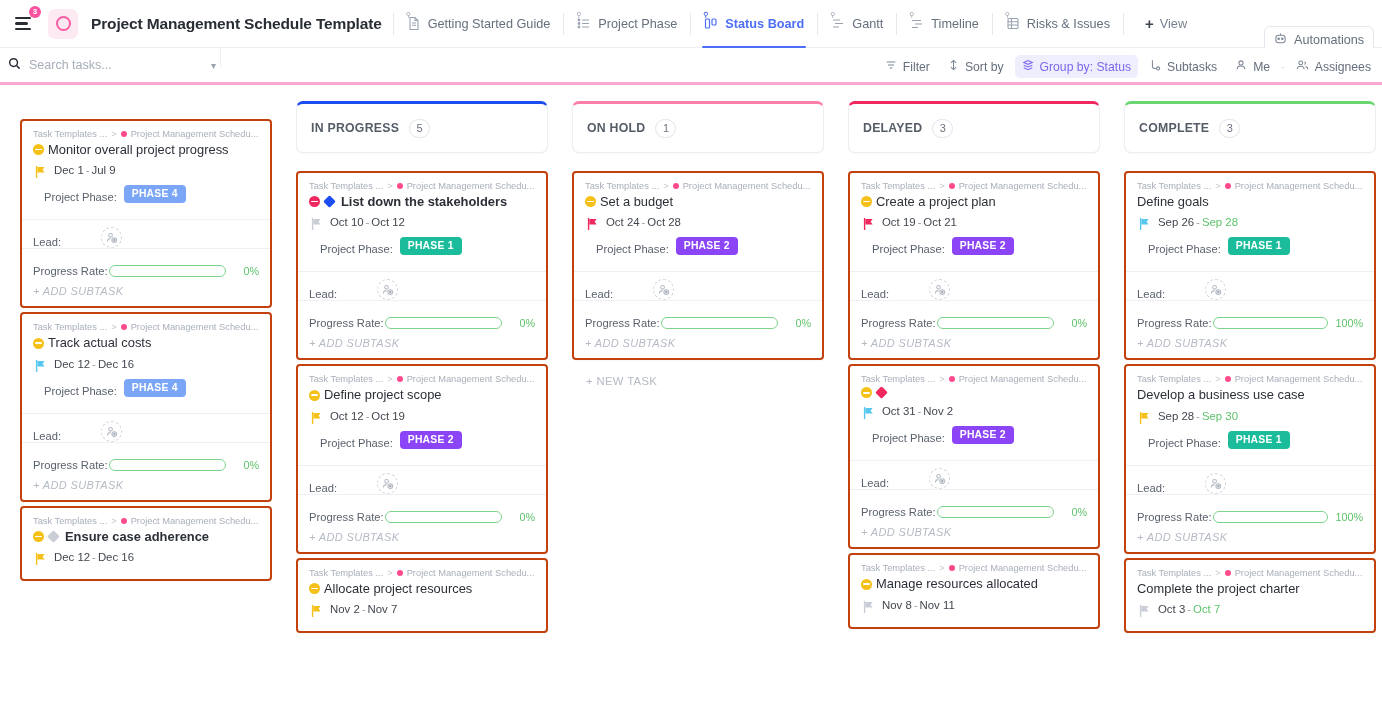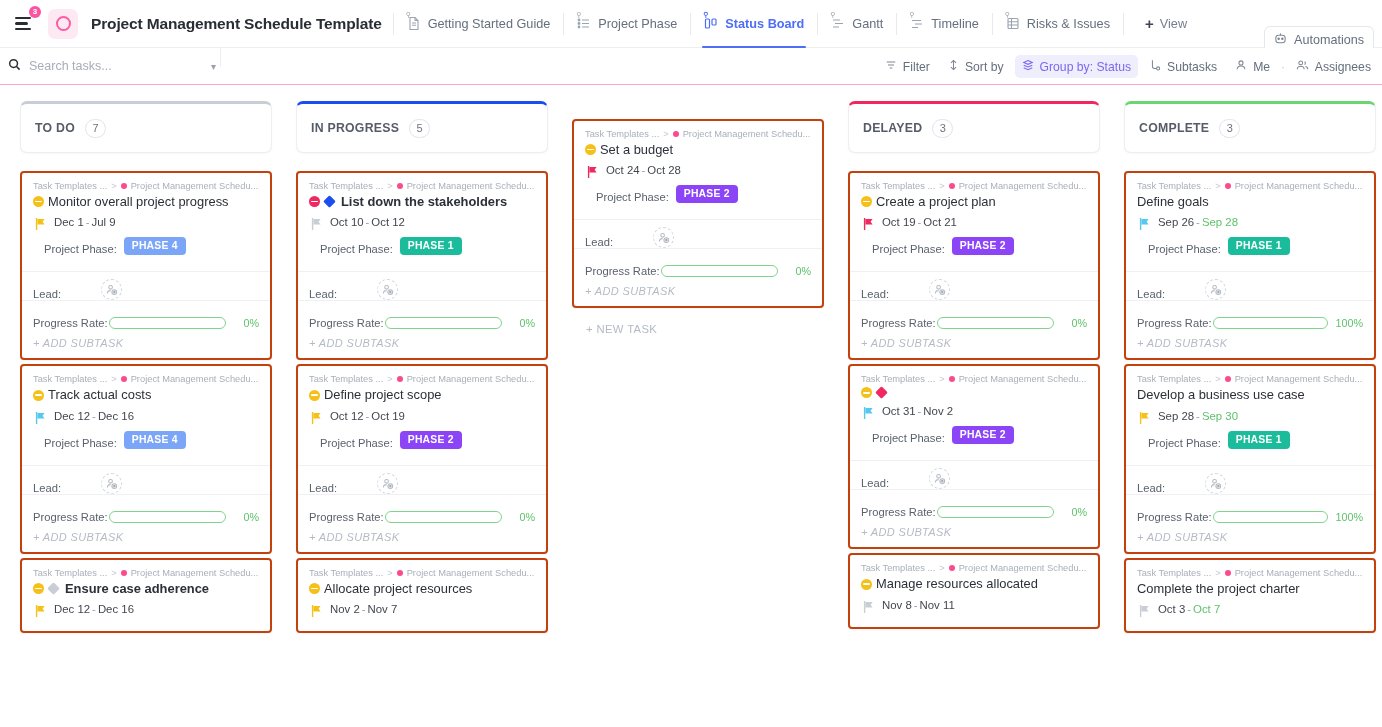--- a/index.html
+++ b/index.html
@@ -112,21 +112,21 @@
     color: #656f7d;
     background: #fff;
     white-space: nowrap;
     cursor: pointer;
   }
 
   
   .toolbar {
     height: 37px;
     display: flex; 
-    border-bottom: 1px solid #f9a8d4;
+    border-bottom: 3px solid #f9a8d4;
     background: #fff;
     position: relative;
     padding-left: 8px;
   }
   .search-box {
     display: flex; align-items: center; gap: 8px;
     width: 212px;
     cursor: text;
   }
   .search-box .q { font-size: 12.5px; font-weight: bold; color: #2b2f37; }
@@ -493,24 +493,20 @@
             <path d="M10 3.2a2.2 2.2 0 010 3.4M11 8.8c1.6.3 2.6 1.5 2.6 3.2"></path>
         </svg>
       </span>
       <span>Assignees</span>
     </div>
   </div>
 </div>
 
 <div class="board" id="board">
     <div class="col">
-      <div class="col-head" style="border-top-color: rgb(201, 206, 214);">
-        <span class="col-title">TO DO</span>
-        <span class="col-count">7</span>
-      </div>
       <div class="cards">
         <div class="card">
           <div class="card-body">
             <div class="crumb">
               <span class="c1">Task Templates ...</span>
               <span class="arrow">&gt;</span>
               <span class="cdot"></span>
               <span class="c2">Project Management Schedu...</span>
             </div>
             <div class="title-row">
@@ -721,20 +717,24 @@
                   <path d="M1.6 0.6v11" stroke="#f5c118" stroke-width="1.4" stroke-linecap="round"></path>
                   <path d="M2.4 1.1h7.2l-2 2.6 2 2.7H2.4z" fill="#f5c118"></path>
                 </svg></span>
               <span class="dates"><span>Nov 2</span><span class="sep">-</span><span class="end">Nov 7</span></span>
             </div>
           </div>
         </div>
       </div>
     </div>
     <div class="col">
+      <div class="col-head" style="border-top-color: rgb(251, 126, 171);">
+        <span class="col-title">ON HOLD</span>
+        <span class="col-count">1</span>
+      </div>
       <div class="cards">
         <div class="card">
           <div class="card-body">
             <div class="crumb">
               <span class="c1">Task Templates ...</span>
               <span class="arrow">&gt;</span>
               <span class="cdot"></span>
               <span class="c2">Project Management Schedu...</span>
             </div>
             <div class="title-row">

